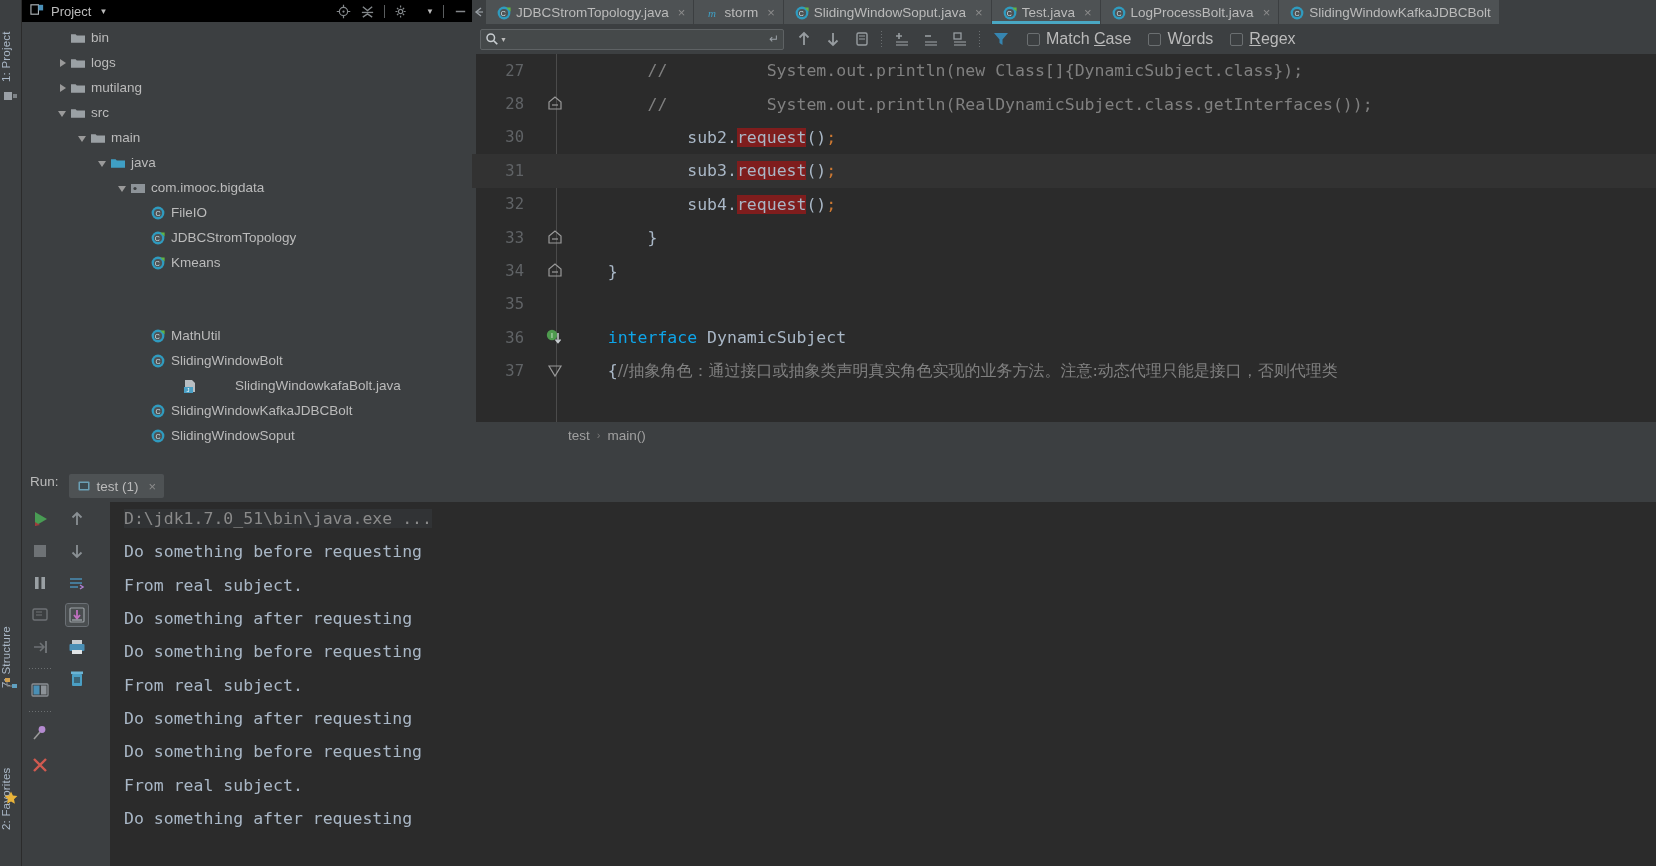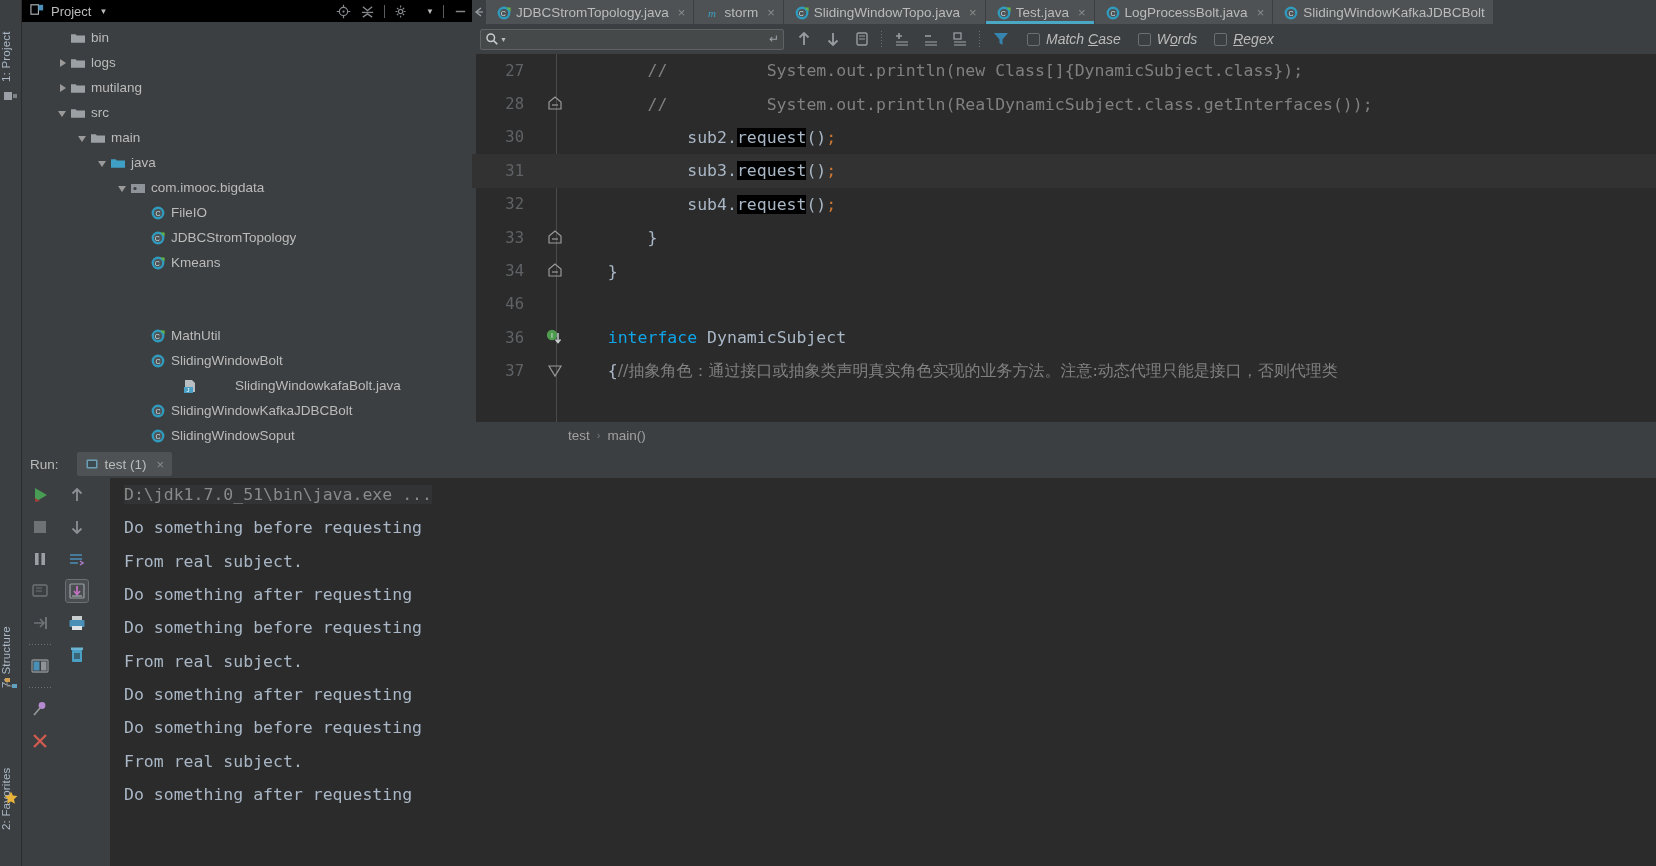--- a/index.html
+++ b/index.html
@@ -101,21 +101,21 @@
   .findfield .magnifier { width: 14px; height: 14px; }
   .find-caret { color: #bbbbbb; font-size: 7px; margin-left: 1px; }
   .find-enter { position: absolute; right: 4px; color: #9aa0a6; font-size: 12px; }
   .fb-ic { width: 18px; height: 18px; margin-left: 11px; opacity: .85; }
   .dotsep {
     width: 1px; height: 17px; margin-left: 10px;
     background: repeating-linear-gradient(to bottom,#6a6e70 0 1px,transparent 1px 3px);
   }
   .cbox-wrap {
     display: flex; align-items: center; gap: 6px; margin-left: 17px;
-    color: #bbbbbb; font-size: 14px; white-space: nowrap; font-style: italic;
+    color: #bbbbbb; font-size: 16px; white-space: nowrap;
   }
   .cbox {
     width: 13px; height: 13px; border: 1px solid #6b6f71;
     border-radius: 2px; background: #3c3f41;
   }
   .cbox-wrap u { text-decoration: underline; }
 
   
   .editor {
     position: absolute; left: 472px; top: 54px; width: 1184px; height: 368px;
@@ -139,38 +139,38 @@
   .gutter-ic { position: absolute; left: 72px; width: 22px; height: 22px; }
   .fold-bar {
     position: absolute; left: 84px; top: 0; bottom: 0; width: 1px;
     background: #4b4b4b;
   }
   .code-text { position: absolute; left: 96px; }
   .kw   { color: #0ea5e9; }
   .plain{ color: #a9b7c6; }
   .cmt  { color: #808080; }
   .semi { color: #cc7832; }
-  .hit  { background: #000000; color: #a9b7c6; }
+  .hit  { background: #7f1d1d; color: #a9b7c6; }
   .cjk  { color: #808080; font-family: "DejaVu Sans", sans-serif; font-size: 16px; }
 
   .breadcrumb {
     position: absolute; left: 472px; top: 422px; width: 1184px; height: 26px;
     background: #3c3f41; display: flex; align-items: center;
     padding-left: 96px; gap: 7px;
     color: #a0a0a0; font-size: 13.5px;
   }
   .bc-sep { color: #787878; font-size: 11px; }
 
   
   .run-panel {
     position: absolute; left: 22px; top: 450px; width: 1634px; height: 416px;
     background: #3c3f41;
   }
   .run-header {
-    height: 28px; display: flex; align-items: center; padding-left: 8px; gap: 18px;
+    height: 28px; display: flex; padding-left: 8px; gap: 10px; margin-top: 24px;
   }
   .run-label { color: #bbbbbb; font-size: 13.5px; }
   .run-tab {
     display: flex; align-items: center; gap: 6px;
     background: #4e5254; height: 24px; padding: 0 8px; border-radius: 2px;
     color: #bbbbbb; font-size: 13.5px;
   }
   .run-tab .close { color: #8c8c8c; font-size: 13px; margin-left: 4px; }
 
   .run-body { position: relative; height: 388px; }
@@ -436,21 +436,21 @@
         <span>storm</span>
         <span class="close">×</span>
       </div>
       <div class="tab">
         <span class="fic"><svg viewBox="0 0 16 16" width="16" height="16">
             <circle cx="8" cy="8" r="6.4" fill="#2f9bbf"></circle>
             <circle cx="8" cy="8" r="4.1" fill="#4e5254"></circle>
             <text x="7.4" y="10.6" font-size="7" fill="#cfe8f0" text-anchor="middle" font-family="&quot;Liberation Sans&quot;,sans-serif">C</text>
             <path d="M10.2 2.6 L14.6 2.6 L14.6 6.4 Z" fill="#62b543"></path>
           </svg></span>
-        <span>SlidingWindowTopo.java</span>
+        <span>SlidingWindowSoput.java</span>
         <span class="close">×</span>
       </div>
       <div class="tab active">
         <span class="fic"><svg viewBox="0 0 16 16" width="16" height="16">
             <circle cx="8" cy="8" r="6.4" fill="#2f9bbf"></circle>
             <circle cx="8" cy="8" r="4.1" fill="#4e5254"></circle>
             <text x="7.4" y="10.6" font-size="7" fill="#cfe8f0" text-anchor="middle" font-family="&quot;Liberation Sans&quot;,sans-serif">C</text>
             <path d="M10.2 2.6 L14.6 2.6 L14.6 6.4 Z" fill="#62b543"></path>
           </svg></span>
         <span>Test.java</span>
@@ -559,21 +559,21 @@
         <div class="code-line cur"><span class="gutter-no">31</span><span class="code-text"><span class="plain">            sub3.</span><span class="hit">request</span><span class="plain">()</span><span class="semi">;</span></span></div>
         <div class="code-line"><span class="gutter-no">32</span><span class="code-text"><span class="plain">            sub4.</span><span class="hit">request</span><span class="plain">()</span><span class="semi">;</span></span></div>
         <div class="code-line"><span class="gutter-no">33</span><span class="gutter-ic"><svg viewBox="0 0 22 22" width="22" height="22">
               <path d="M5 16 L5 9 L11 4 L17 9 L17 16 Z" fill="none" stroke="#999" stroke-width="1.2"></path>
               <path d="M8 12 H14" stroke="#999" stroke-width="1.2"></path>
             </svg></span><span class="code-text"><span class="plain">        }</span></span></div>
         <div class="code-line"><span class="gutter-no">34</span><span class="gutter-ic"><svg viewBox="0 0 22 22" width="22" height="22">
               <path d="M5 16 L5 9 L11 4 L17 9 L17 16 Z" fill="none" stroke="#999" stroke-width="1.2"></path>
               <path d="M8 12 H14" stroke="#999" stroke-width="1.2"></path>
             </svg></span><span class="code-text"><span class="plain">    }</span></span></div>
-        <div class="code-line"><span class="gutter-no">46</span><span class="code-text"></span></div>
+        <div class="code-line"><span class="gutter-no">35</span><span class="code-text"></span></div>
         <div class="code-line"><span class="gutter-no">36</span><span class="gutter-ic"><svg viewBox="0 0 22 22" width="22" height="22">
               <circle cx="8" cy="8" r="5.2" fill="#4e9a4e"></circle>
               <text x="8" y="11" font-size="7" fill="#dff0df" text-anchor="middle" font-family="'Liberation Sans',sans-serif">I</text>
               <path d="M14 6 V15 M11.5 12.5 L14 15.6 L16.5 12.5" stroke="#c8cdd0" stroke-width="1.5" fill="none"></path>
             </svg></span><span class="code-text"><span class="plain">    </span><span class="kw">interface</span><span class="plain"> DynamicSubject</span></span></div>
         <div class="code-line"><span class="gutter-no">37</span><span class="gutter-ic"><svg viewBox="0 0 22 22" width="22" height="22">
               <path d="M5 6 L17 6 L11 16 Z" fill="none" stroke="#999" stroke-width="1.2"></path>
             </svg></span><span class="code-text"><span class="plain">    {</span><span class="cjk">//抽象角色：通过接口或抽象类声明真实角色实现的业务方法。注意:动态代理只能是接口，否则代理类</span></span></div>
       </div>
   </div>

